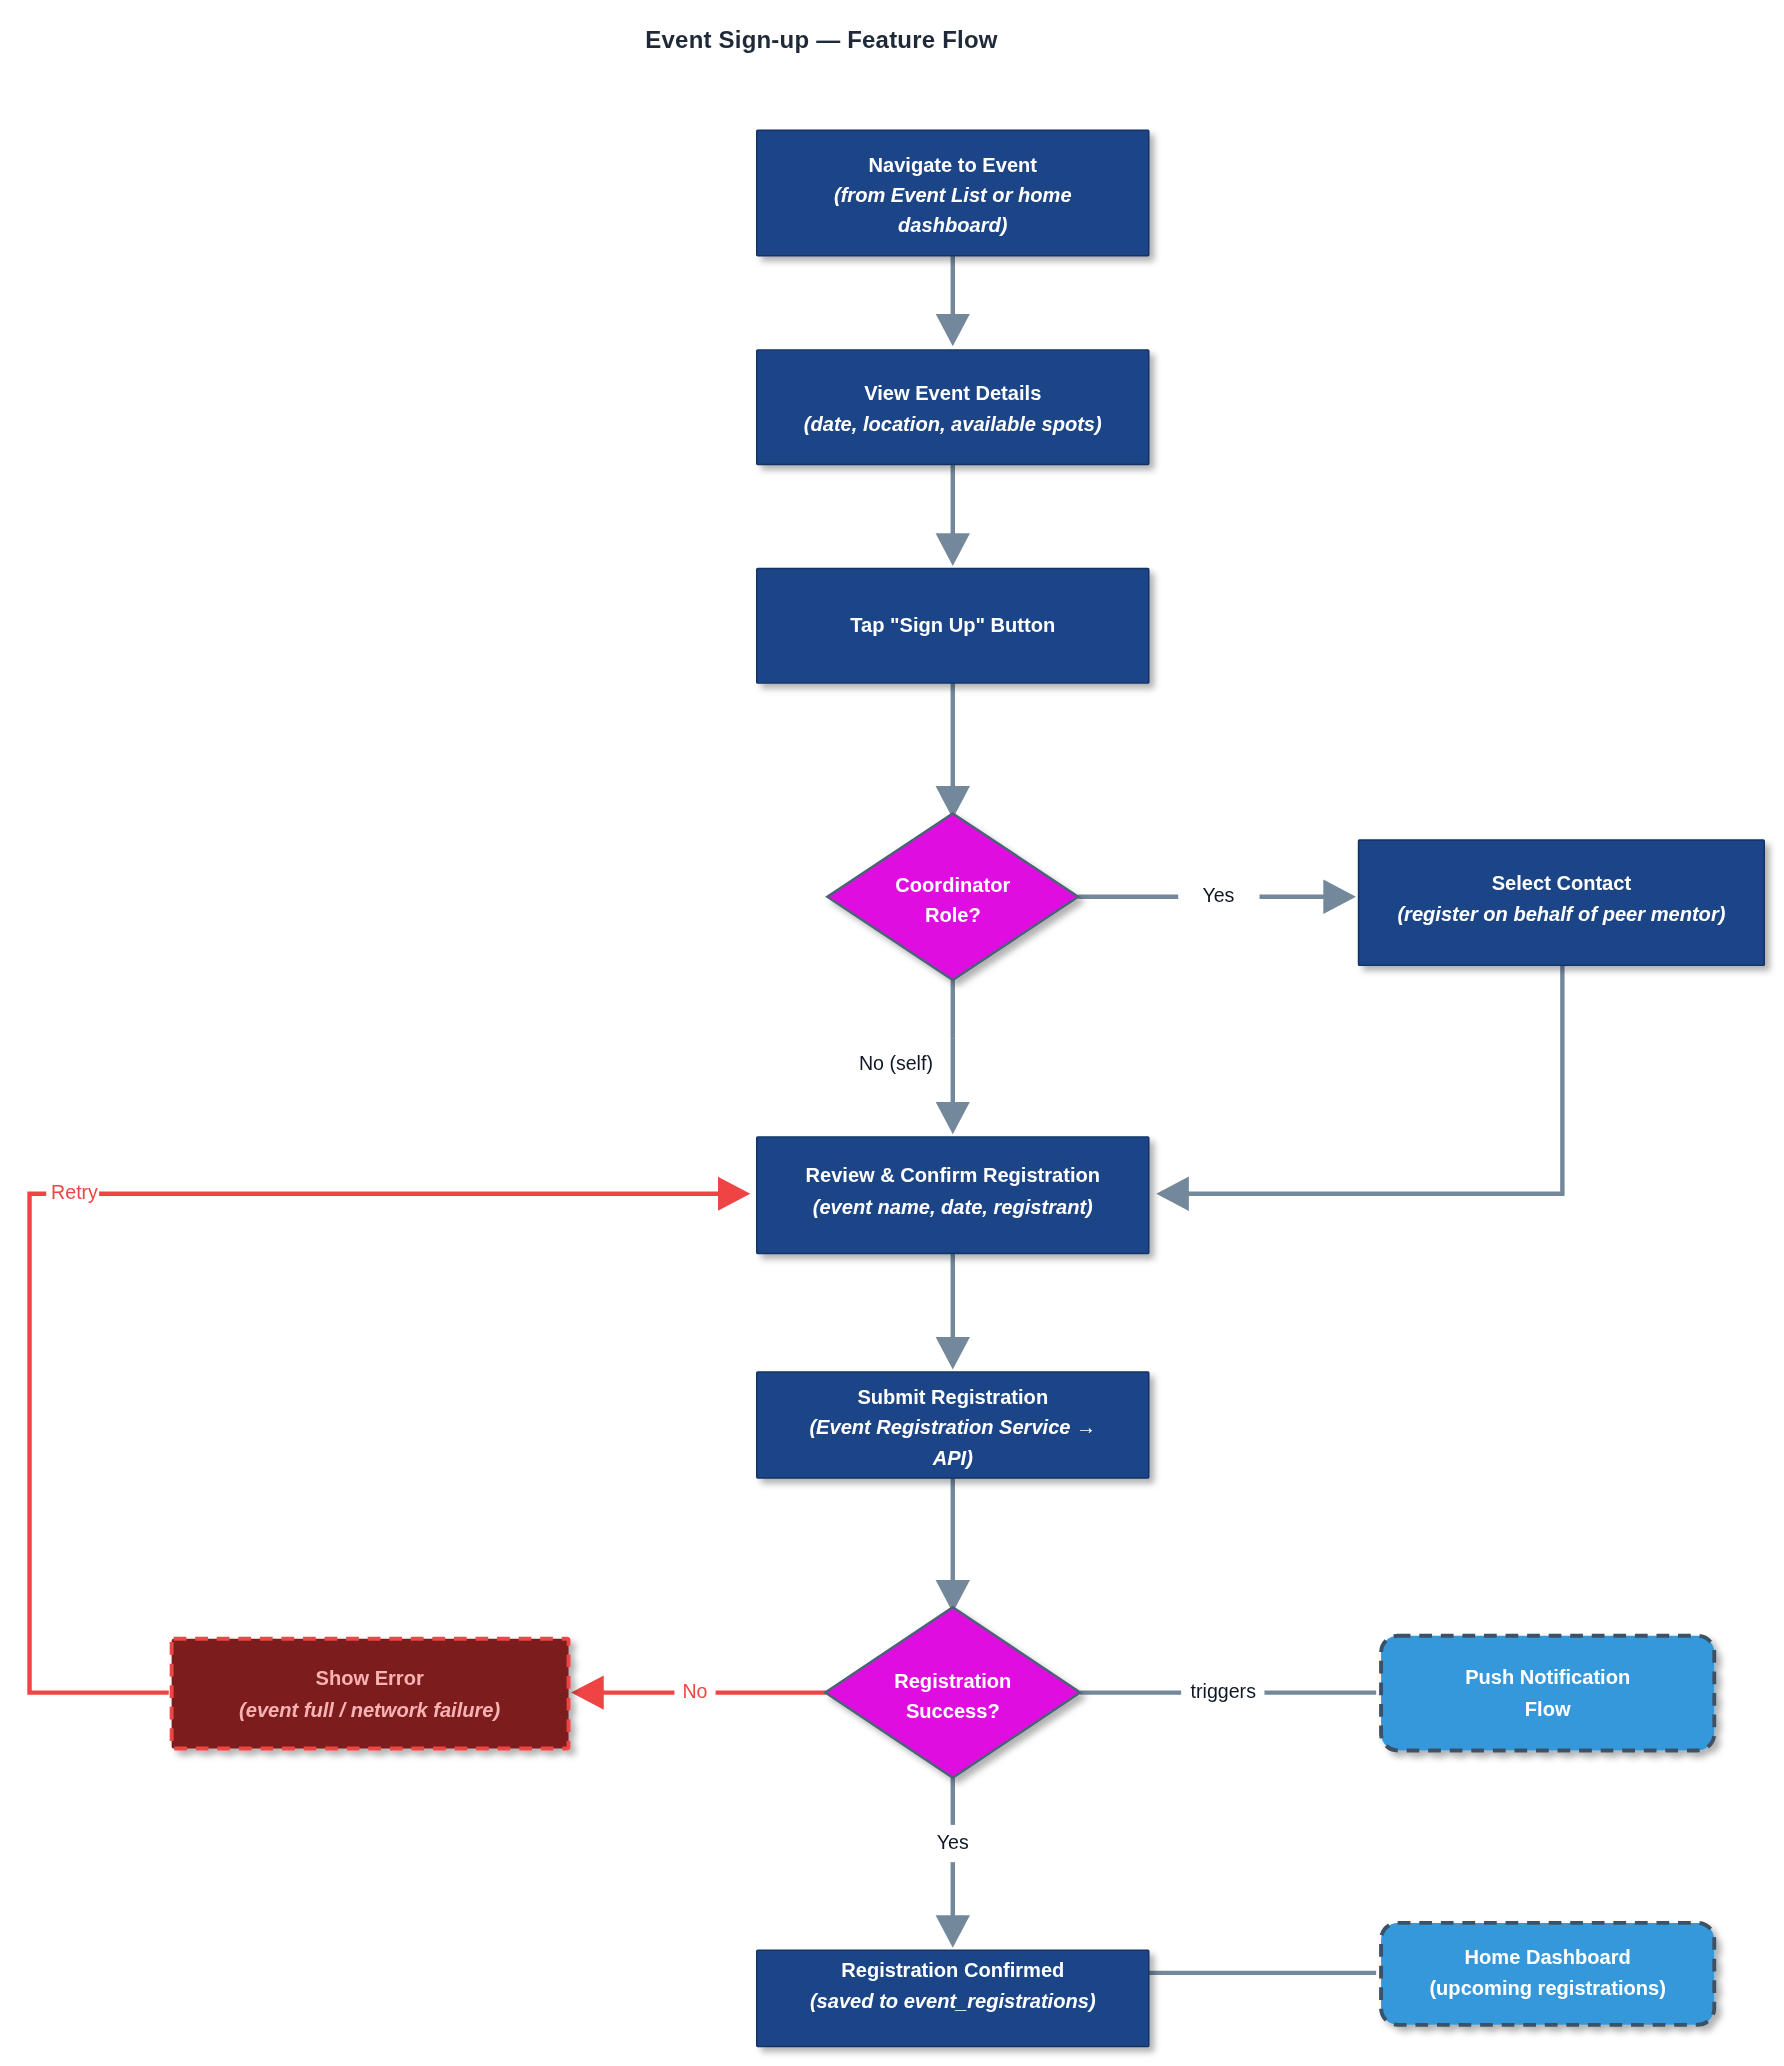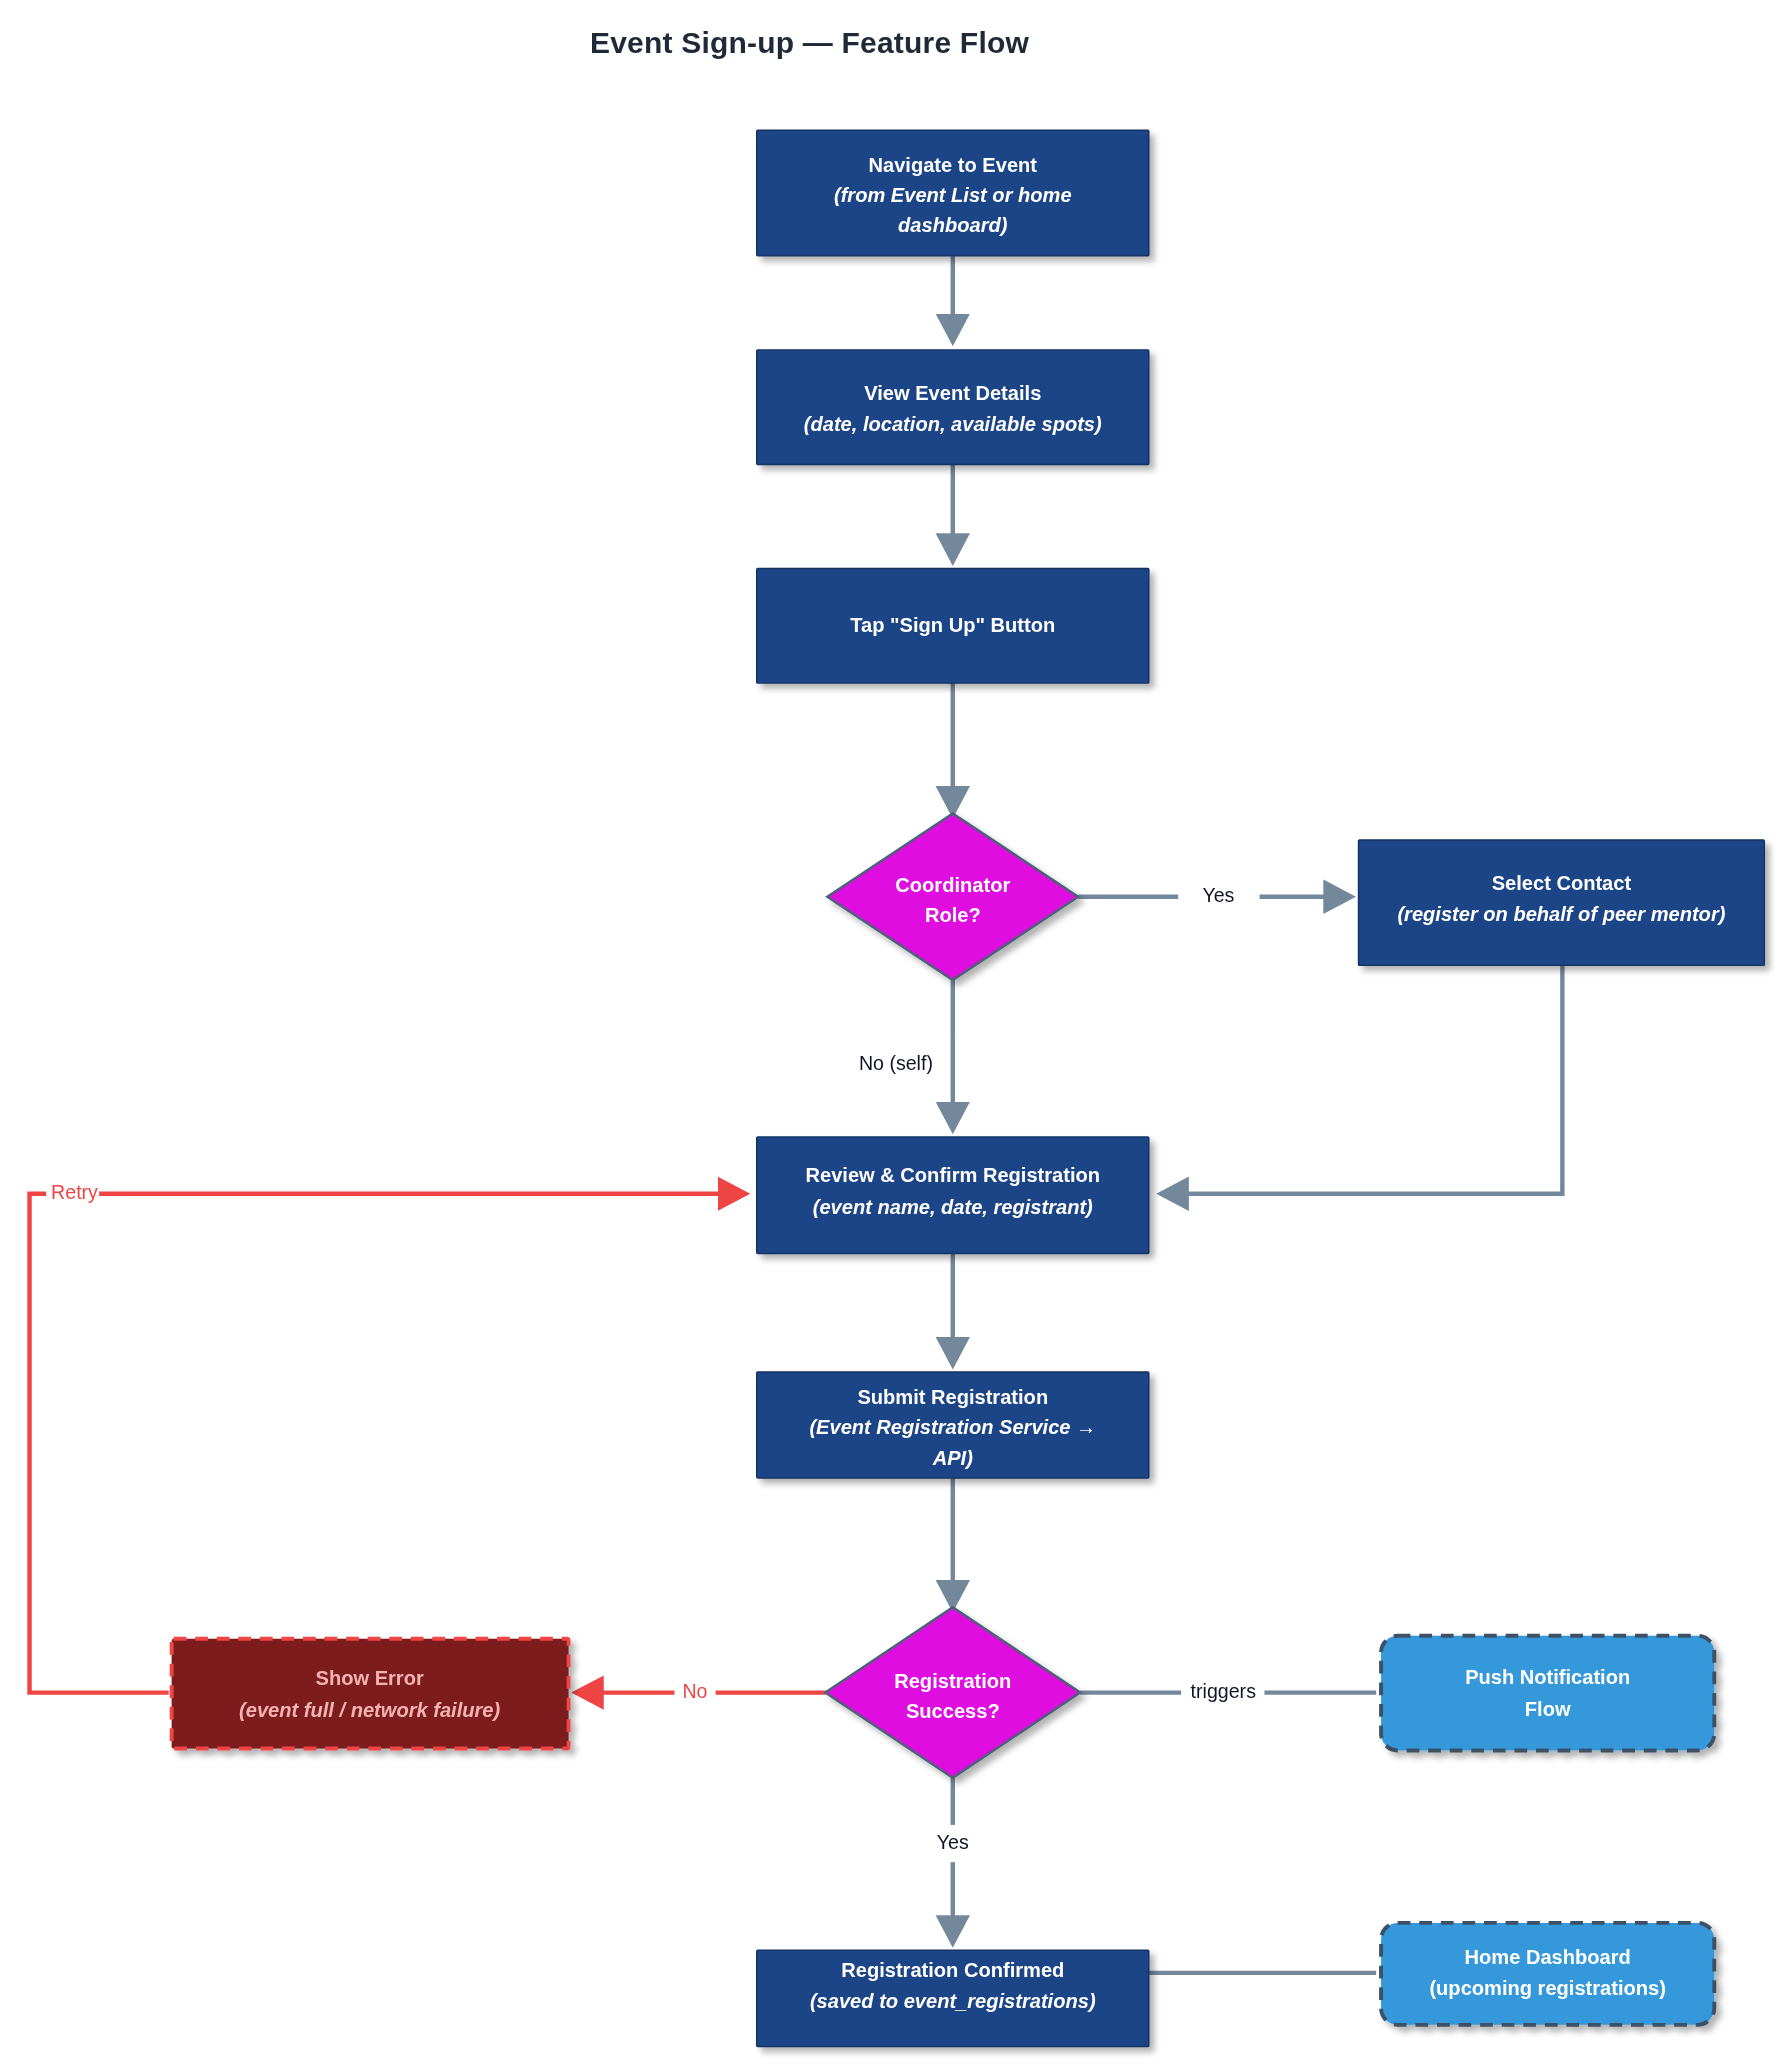--- a/index.html
+++ b/index.html
@@ -14,25 +14,25 @@
     position: relative;
     overflow: hidden;
   }
   #flow-root {
     position: absolute;
     inset: 0;
   }
   .diagram-title {
     position: absolute;
     top: 25.5px;
-    left: 0;
+    left: 12px;
     width: 1619px;
     text-align: center;
     font-family: "Liberation Sans", sans-serif;
-    font-size: 30px;
+    font-size: 24px;
     font-weight: bold;
     color: #1f2937;
     letter-spacing: 0.2px;
   }
   svg.flow-canvas {
     position: absolute;
     top: 0;
     left: 0;
     width: 1785px;
     height: 2066px;

